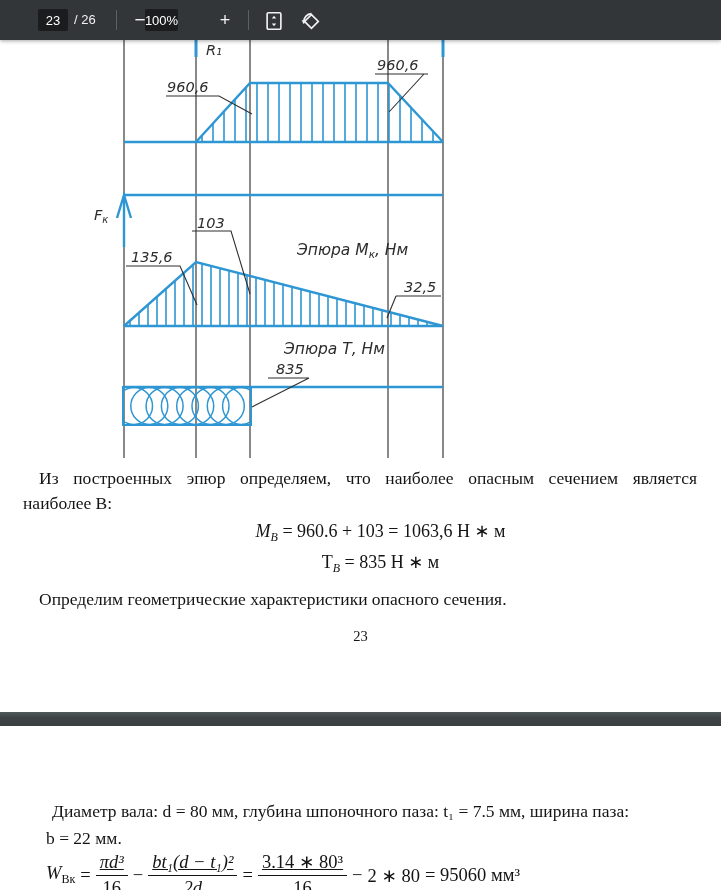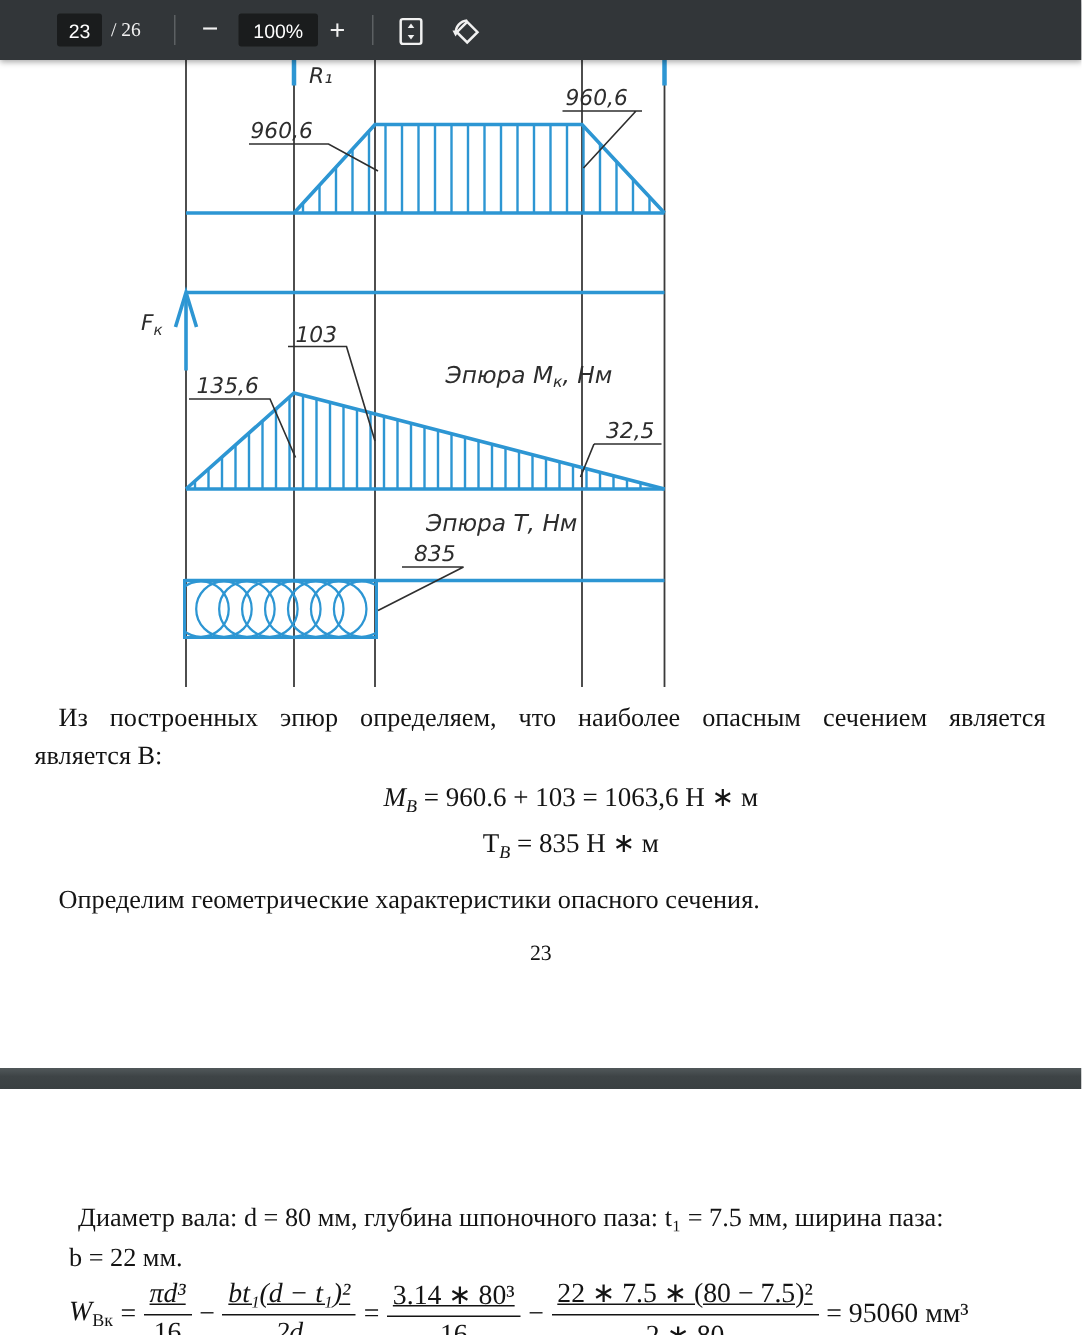--- a/index.html
+++ b/index.html
@@ -48,24 +48,24 @@
   .frac{display:inline-flex;flex-direction:column;align-items:center;}
   .frac .num{padding:0 4px 2px;border-bottom:1.6px solid #141414;text-decoration:underline;}
   .frac .den{padding-top:2px;}
   .it{font-style:italic;}
 </style>
 </head>
 <body>
 
 <div class="toolbar">
   <div class="tb tb-box" style="left:38px;top:9px;width:30px;height:22px;">23</div>
-  <div class="tb" style="left:74px;top:12px;font-size:13px;font-family:Liberation Serif, serif;">/ 26</div>
+  <div class="tb" style="left:74px;top:12px;font-size:13px;">/ 26</div>
   <div class="tb tb-sep" style="left:116px;top:10px;"></div>
   <div class="tb tb-btn tb-minus" style="left:128px;top:8px;width:24px;height:24px;">−</div>
-  <div class="tb tb-box" style="left:159px;top:9px;width:53px;height:22px;">100%</div>
+  <div class="tb tb-box" style="left:145px;top:9px;width:33px;height:22px;">100%</div>
   <div class="tb tb-btn tb-plus" style="left:213px;top:8px;width:24px;height:24px;">+</div>
   <div class="tb tb-sep" style="left:248px;top:10px;"></div>
   <div class="tb tb-btn" style="left:261px;top:8px;width:25px;height:25px;">
     <svg width="22" height="22" viewBox="0 0 24 24">
       <rect x="4.5" y="3" width="15" height="18" rx="1.5" fill="none" stroke="#f1f1f1" stroke-width="1.8"></rect>
       <path d="M12 6.2 L9.6 9.4 L14.4 9.4 Z" fill="#f1f1f1"></path>
       <path d="M12 17.8 L9.6 14.6 L14.4 14.6 Z" fill="#f1f1f1"></path>
     </svg>
   </div>
   <div class="tb tb-btn" style="left:298px;top:8px;width:25px;height:25px;">
@@ -204,21 +204,21 @@
   <text class="dlabel" x="94" y="180"><tspan>F</tspan><tspan font-size="10" dy="3">к</tspan></text>
   <text class="dlabel" x="197" y="188">103</text>
   <text class="dlabel" x="131" y="222">135,6</text>
   <text class="dlabel dlabel-big" x="297" y="215"><tspan>Эпюра М</tspan><tspan font-size="10.5" dy="3">к</tspan><tspan dy="-3">, Нм</tspan></text>
   <text class="dlabel" x="404" y="252">32,5</text>
   <text class="dlabel dlabel-big" x="284" y="314">Эпюра Т, Нм</text>
   <text class="dlabel" x="276" y="334">835</text>
 </svg>
 
 <div class="t just" style="left:39px;top:468px;width:658px;">Из построенных эпюр определяем, что наиболее опасным сечением является</div>
-<div class="t" style="left:23px;top:493px;">является B:</div>
+<div class="t" style="left:23px;top:493px;">наиболее B:</div>
 
 <div class="centerline" style="top:520px;">
   <span class="it">M</span><span class="sub sub-i">B</span><span> = 960.6 + 103 = 1063,6 Н ∗ м</span>
 </div>
 <div class="centerline" style="top:551px;">
   <span>Т</span><span class="sub sub-i">B</span><span> = 835 Н ∗ м</span>
 </div>
 
 <div class="t" style="left:39px;top:589px;">Определим геометрические характеристики опасного сечения.</div>
 <div class="pagenum" style="top:628px;">23</div>
@@ -242,17 +242,16 @@
     <span class="num it">bt₁(d − t₁)²</span>
     <span class="den it">2d</span>
   </span>
   <span>=</span>
   <span class="frac">
     <span class="num">3.14 ∗ 80³</span>
     <span class="den">16</span>
   </span>
   <span>−</span>
   <span class="frac">
-    <span class="num">22 ∗ 7.5 ∗ (80 − 7.5)²</span>
     <span class="den">2 ∗ 80</span>
   </span>
   <span>= 95060 мм³</span>
 </div>
 
 </body></html>

